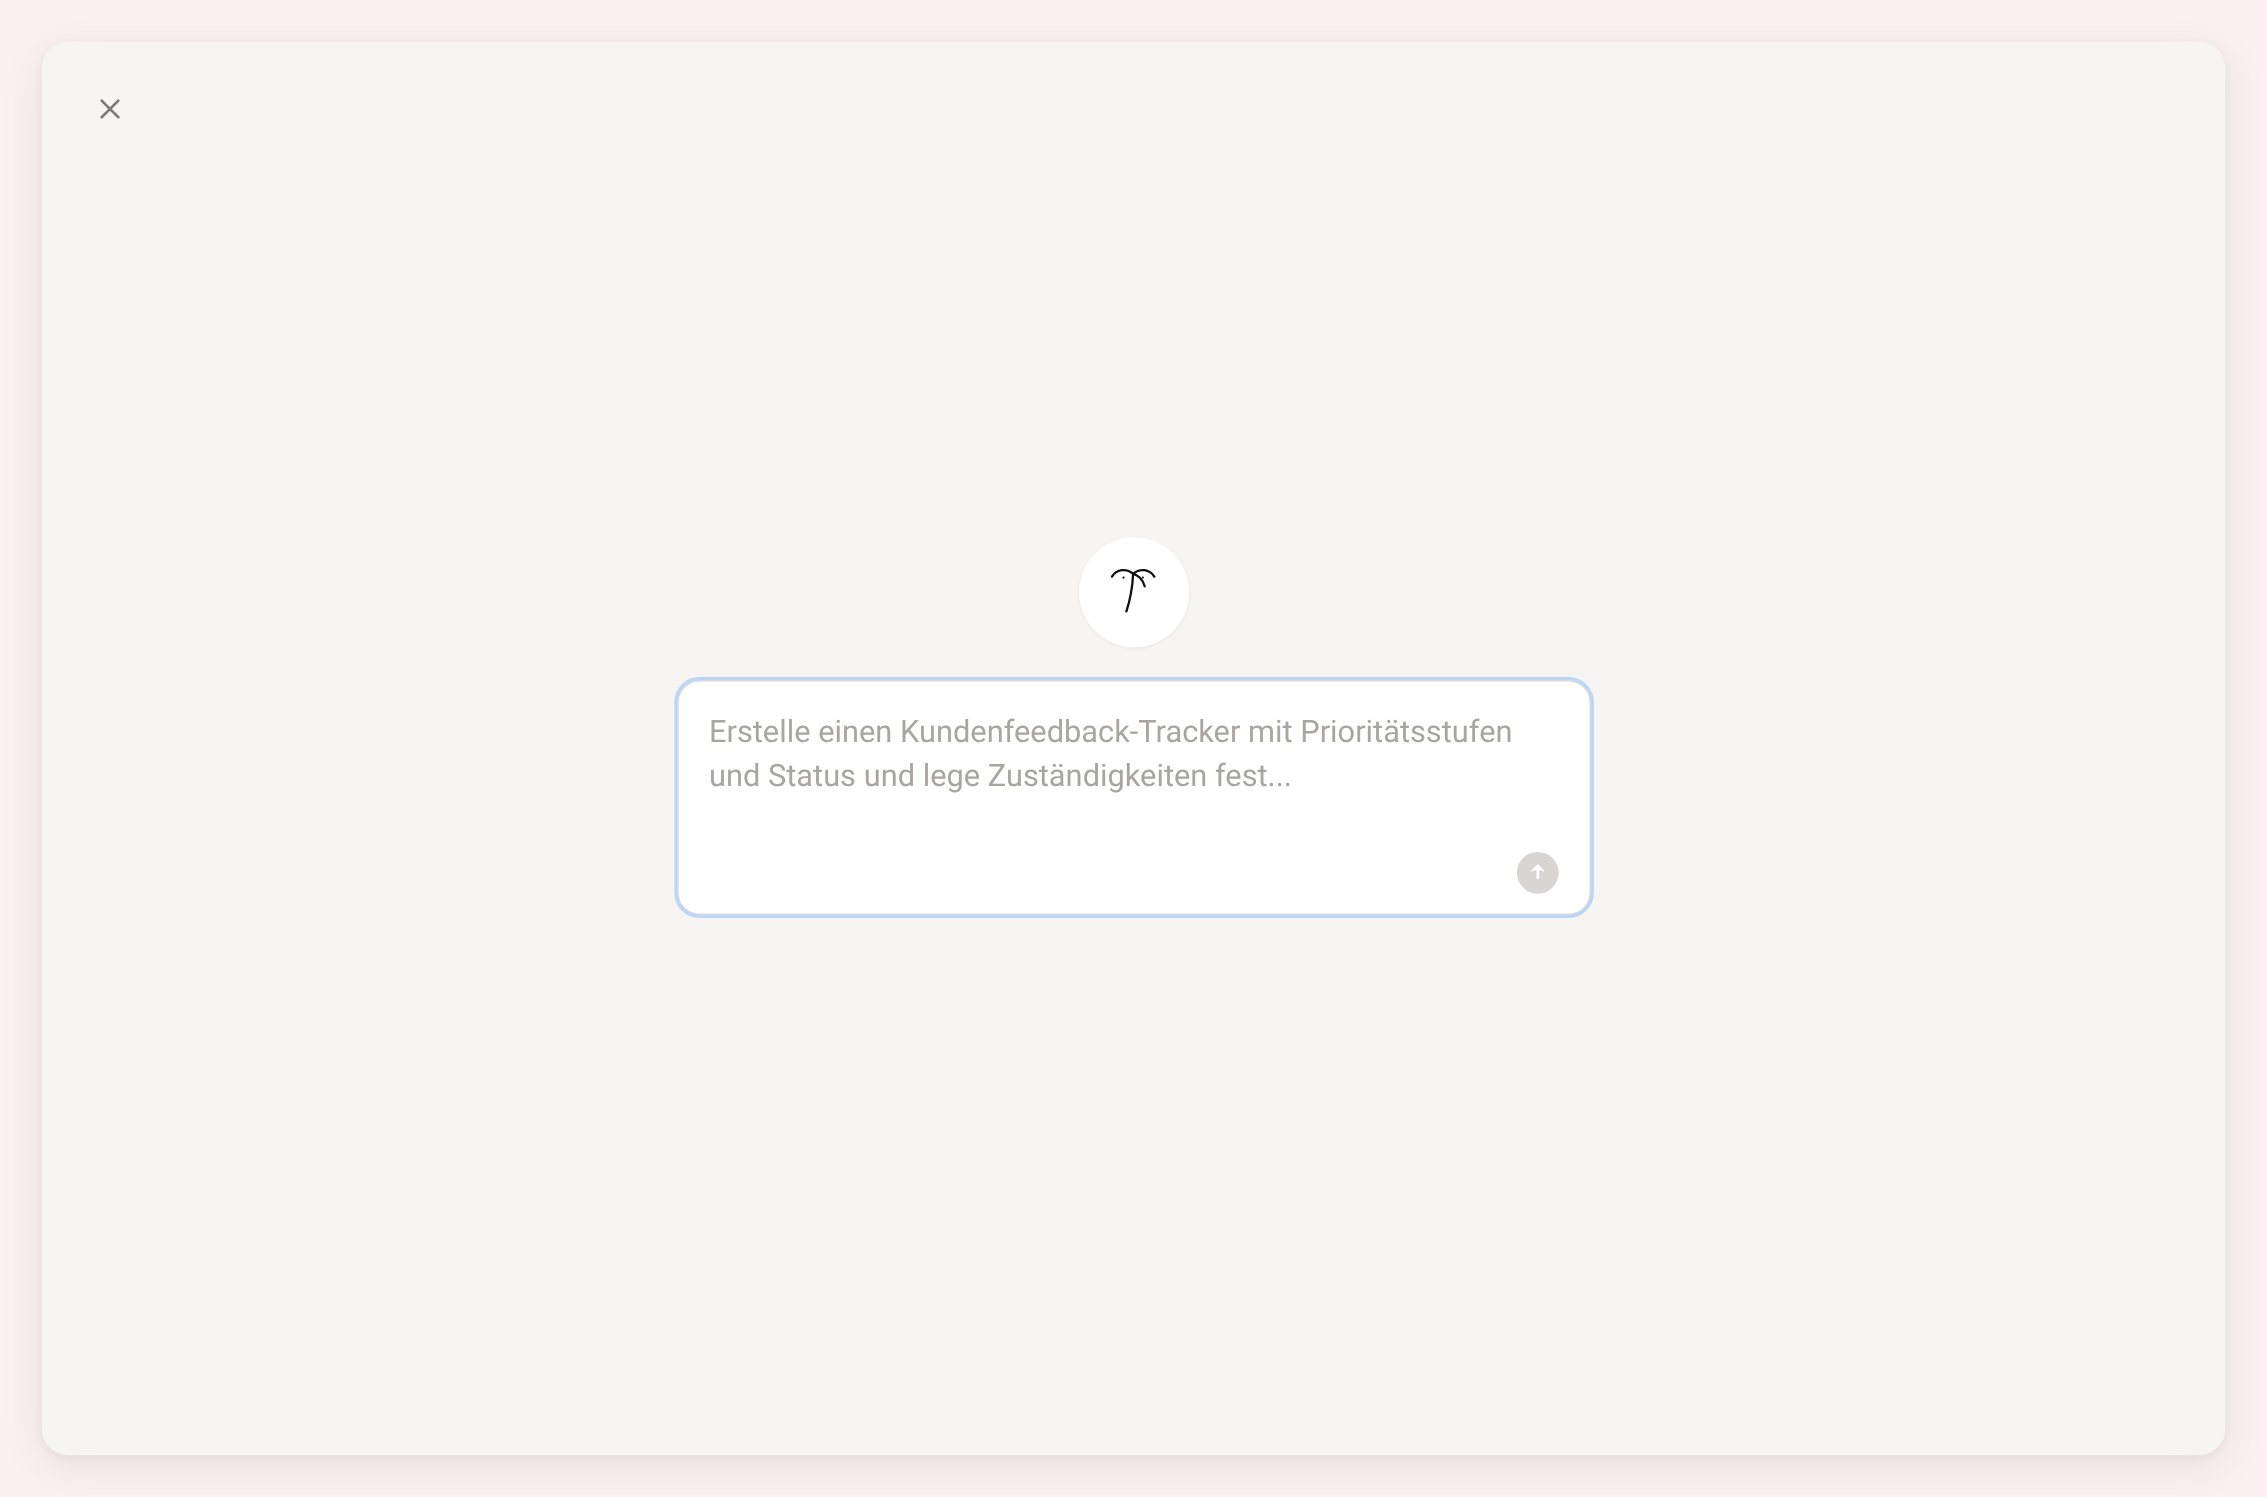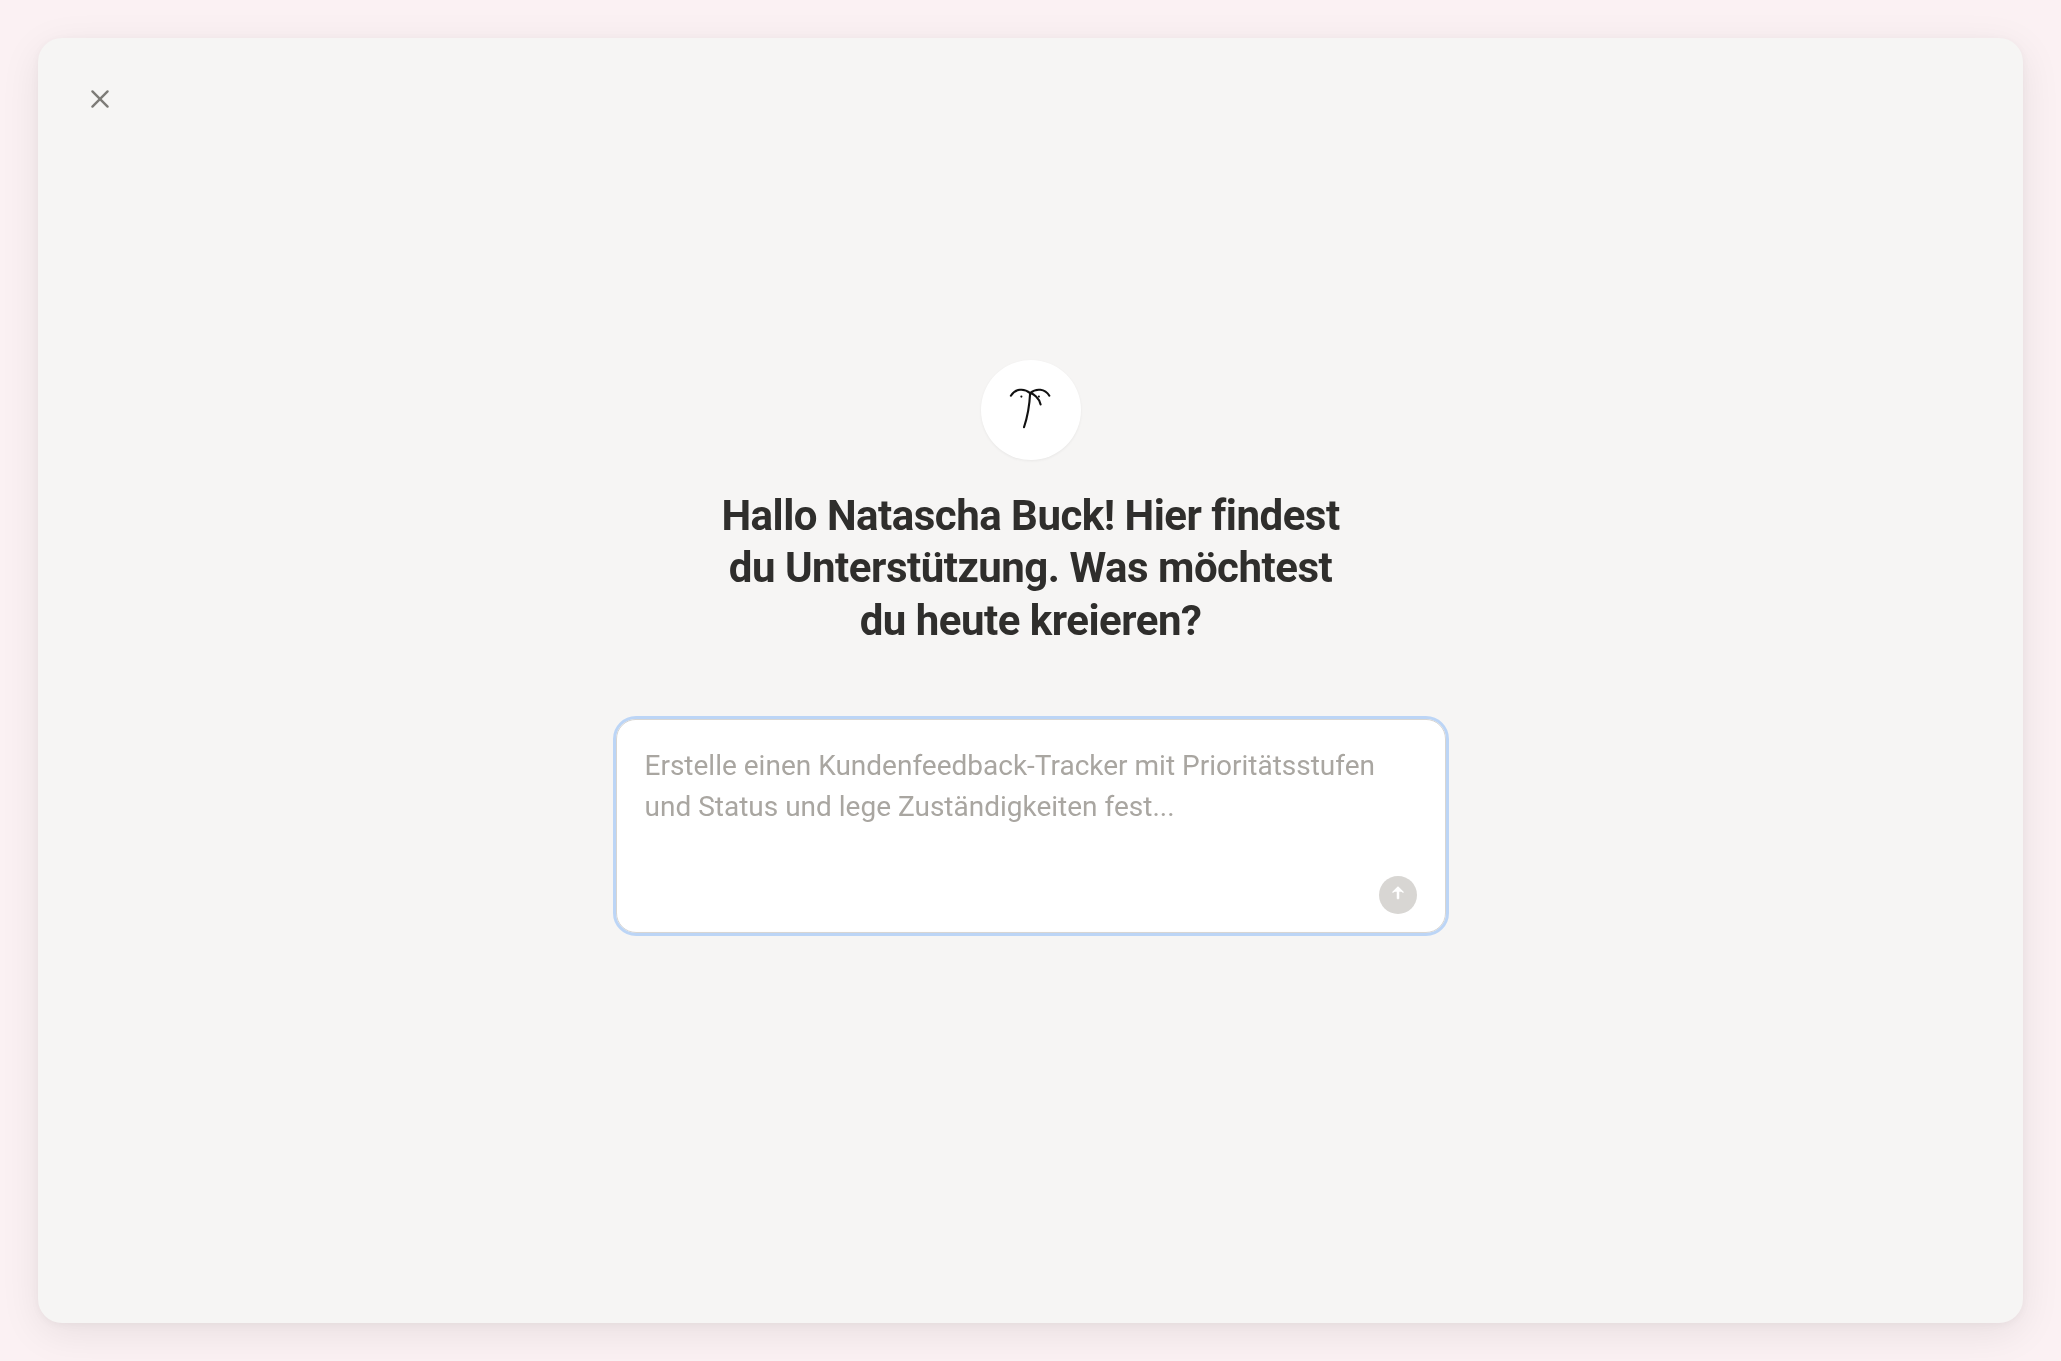--- a/index.html
+++ b/index.html
@@ -163,21 +163,20 @@
           <path d="M31 15 C31 15 30 36 24 54"></path>
           <path d="M31 15 C24 9 14 10 9 18"></path>
           <path d="M31 15 C38 9 48 10 53 18"></path>
           <path d="M31 15 C35 16 41 20 43 28"></path>
           <circle cx="21" cy="19" r="1.2" fill="#111" stroke="none"></circle>
           <circle cx="41" cy="19" r="1.2" fill="#111" stroke="none"></circle>
         </svg>
       </span>
     </div>
 
-    <h1 class="greeting">Hallo Natascha Buck! Hier findest du Unterstützung. Was möchtest du heute kreieren?</h1>
 
     <div class="prompt-box">
       <textarea class="prompt-textarea" rows="3" placeholder="Erstelle einen Kundenfeedback-Tracker mit Prioritätsstufen und Status und lege Zuständigkeiten fest..." style=""></textarea>
       <div class="prompt-footer">
         <button class="send-button" aria-label="Send">
           <span>
             <svg viewBox="0 0 24 24" fill="currentColor">
               <path d="M12 4 L5 11 L8 11 L8 20 L16 20 L16 11 L19 11 Z" fill="none" stroke="currentColor" stroke-width="0"></path>
               <path d="M12 5 L6.5 10.5 L10.5 10.5 L10.5 19 L13.5 19 L13.5 10.5 L17.5 10.5 Z" fill="#ffffff"></path>
               <path d="M12 4.2 C11.7 4.2 11.5 4.3 11.3 4.5 L5.3 10.5 C5 10.8 5 11.3 5.3 11.6 C5.6 11.9 6.1 11.9 6.4 11.6 L11.2 6.8 L11.2 19 C11.2 19.4 11.6 19.8 12 19.8 C12.4 19.8 12.8 19.4 12.8 19 L12.8 6.8 L17.6 11.6 C17.9 11.9 18.4 11.9 18.7 11.6 C19 11.3 19 10.8 18.7 10.5 L12.7 4.5 C12.5 4.3 12.3 4.2 12 4.2 Z" fill="#ffffff"></path>

